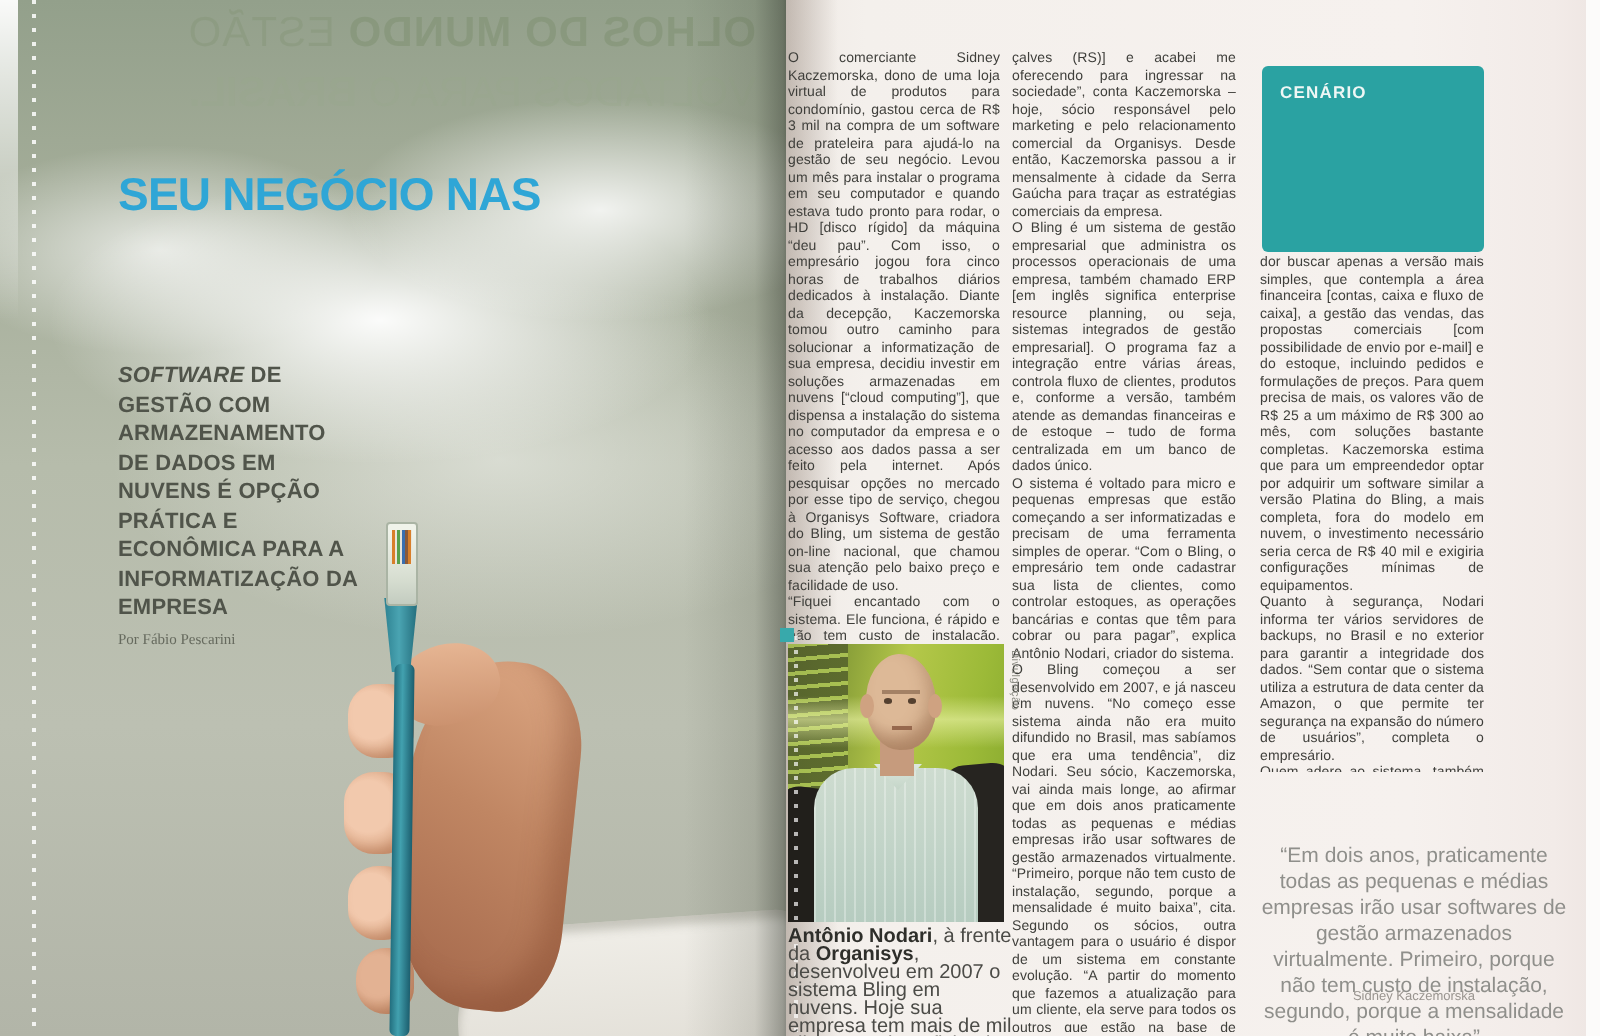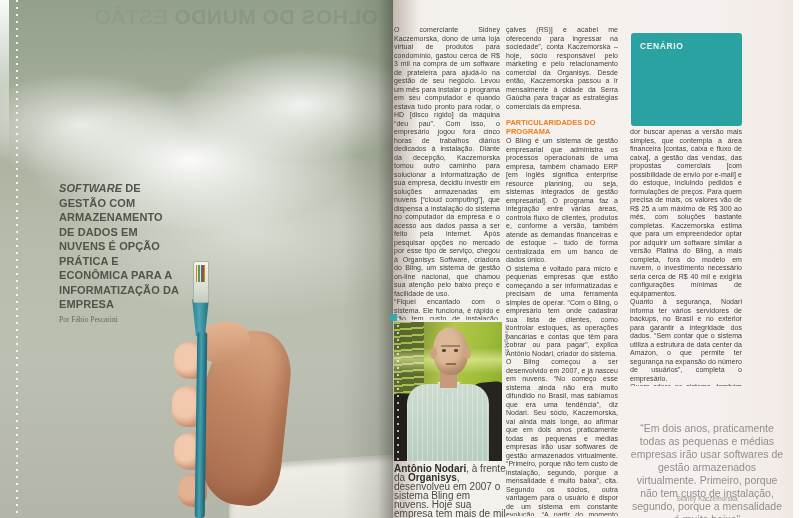--- a/index.html
+++ b/index.html
@@ -135,20 +135,21 @@
 <div id="spread">
 
   <div id="page-left">
     <div id="edge-highlight"></div>
 
     <div id="bleed-header">
       <div class="l1"><b>OLHOS DO MUNDO</b><span> ESTÃO</span></div>
       <div class="l2"><span>VOLTADOS PARA O </span><b>BRASIL.</b></div>
     </div>
 
+    <div id="kicker" class="blue-ink" style="color: rgb(47, 166, 214);">SEU NEGÓCIO NAS</div>
 
     <div id="deck">
       <span class="it">SOFTWARE</span><span> DE GESTÃO COM ARMAZENAMENTO DE DADOS EM NUVENS É OPÇÃO PRÁTICA E ECONÔMICA PARA A INFORMATIZAÇÃO DA EMPRESA</span>
     </div>
 
     <div id="byline">Por Fábio Pescarini</div>
 
     <div id="cuff"></div>
     <div id="hand">
       <div id="palm"></div>
@@ -172,21 +173,20 @@
   <div id="page-right"></div>
   <div id="gutter-shadow-r"></div>
 
   <div id="col1" class="col">
     <p>O comerciante Sidney Kaczemorska, dono de uma loja virtual de produtos para condomínio, gastou cerca de R$ 3 mil na compra de um software de prateleira para ajudá-lo na gestão de seu negócio. Levou um mês para instalar o programa em seu computador e quando estava tudo pronto para rodar, o HD [disco rígido] da máquina “deu pau”. Com isso, o empresário jogou fora cinco horas de trabalhos diários dedicados à instalação. Diante da decepção, Kaczemorska tomou outro caminho para solucionar a informatização de sua empresa, decidiu investir em soluções armazenadas em nuvens [“cloud computing”], que dispensa a instalação do sistema no computador da empresa e o acesso aos dados passa a ser feito pela internet. Após pesquisar opções no mercado por esse tipo de serviço, chegou à Organisys Software, criadora do Bling, um sistema de gestão on-line nacional, que chamou sua atenção pelo baixo preço e facilidade de uso.</p>
     <p>“Fiquei encantado com o sistema. Ele funciona, é rápido e não tem custo de instalação. Aprovei tanto a solução que quis conhecer o dono da empresa. Entrei em contato com o Antônio [Nodari, fundador da Organisys, sediada em Bento Gon-</p>
   </div>
 
   <div id="col2" class="col">
     <p>çalves (RS)] e acabei me oferecendo para ingressar na sociedade”, conta Kaczemorska – hoje, sócio responsável pelo marketing e pelo relacionamento comercial da Organisys. Desde então, Kaczemorska passou a ir mensalmente à cidade da Serra Gaúcha para traçar as estratégias comerciais da empresa.</p>
-    <h3 class="section-heading orange-ink" style="color: rgb(238, 125, 27);">PARTICULARIDADES DO PROGRAMA</h3>
     <p>O Bling é um sistema de gestão empresarial que administra os processos operacionais de uma empresa, também chamado ERP [em inglês significa enterprise resource planning, ou seja, sistemas integrados de gestão empresarial]. O programa faz a integração entre várias áreas, controla fluxo de clientes, produtos e, conforme a versão, também atende as demandas financeiras e de estoque – tudo de forma centralizada em um banco de dados único.</p>
     <p>O sistema é voltado para micro e pequenas empresas que estão começando a ser informatizadas e precisam de uma ferramenta simples de operar. “Com o Bling, o empresário tem onde cadastrar sua lista de clientes, como controlar estoques, as operações bancárias e contas que têm para cobrar ou para pagar”, explica Antônio Nodari, criador do sistema.</p>
     <p>O Bling começou a ser desenvolvido em 2007, e já nasceu em nuvens. “No começo esse sistema ainda não era muito difundido no Brasil, mas sabíamos que era uma tendência”, diz Nodari. Seu sócio, Kaczemorska, vai ainda mais longe, ao afirmar que em dois anos praticamente todas as pequenas e médias empresas irão usar softwares de gestão armazenados virtualmente. “Primeiro, porque não tem custo de instalação, segundo, porque a mensalidade é muito baixa”, cita. Segundo os sócios, outra vantagem para o usuário é dispor de um sistema em constante evolução. “A partir do momento que fazemos a atualização para um cliente, ela serve para todos os outros que estão na base de dados”, informa Kaczemorska.</p>
 
   </div>
 
   <div id="scenario-box" class="teal-box" style="background: rgb(42, 162, 162);">
     <div id="scenario-title">CENÁRIO</div>
   </div>
 

